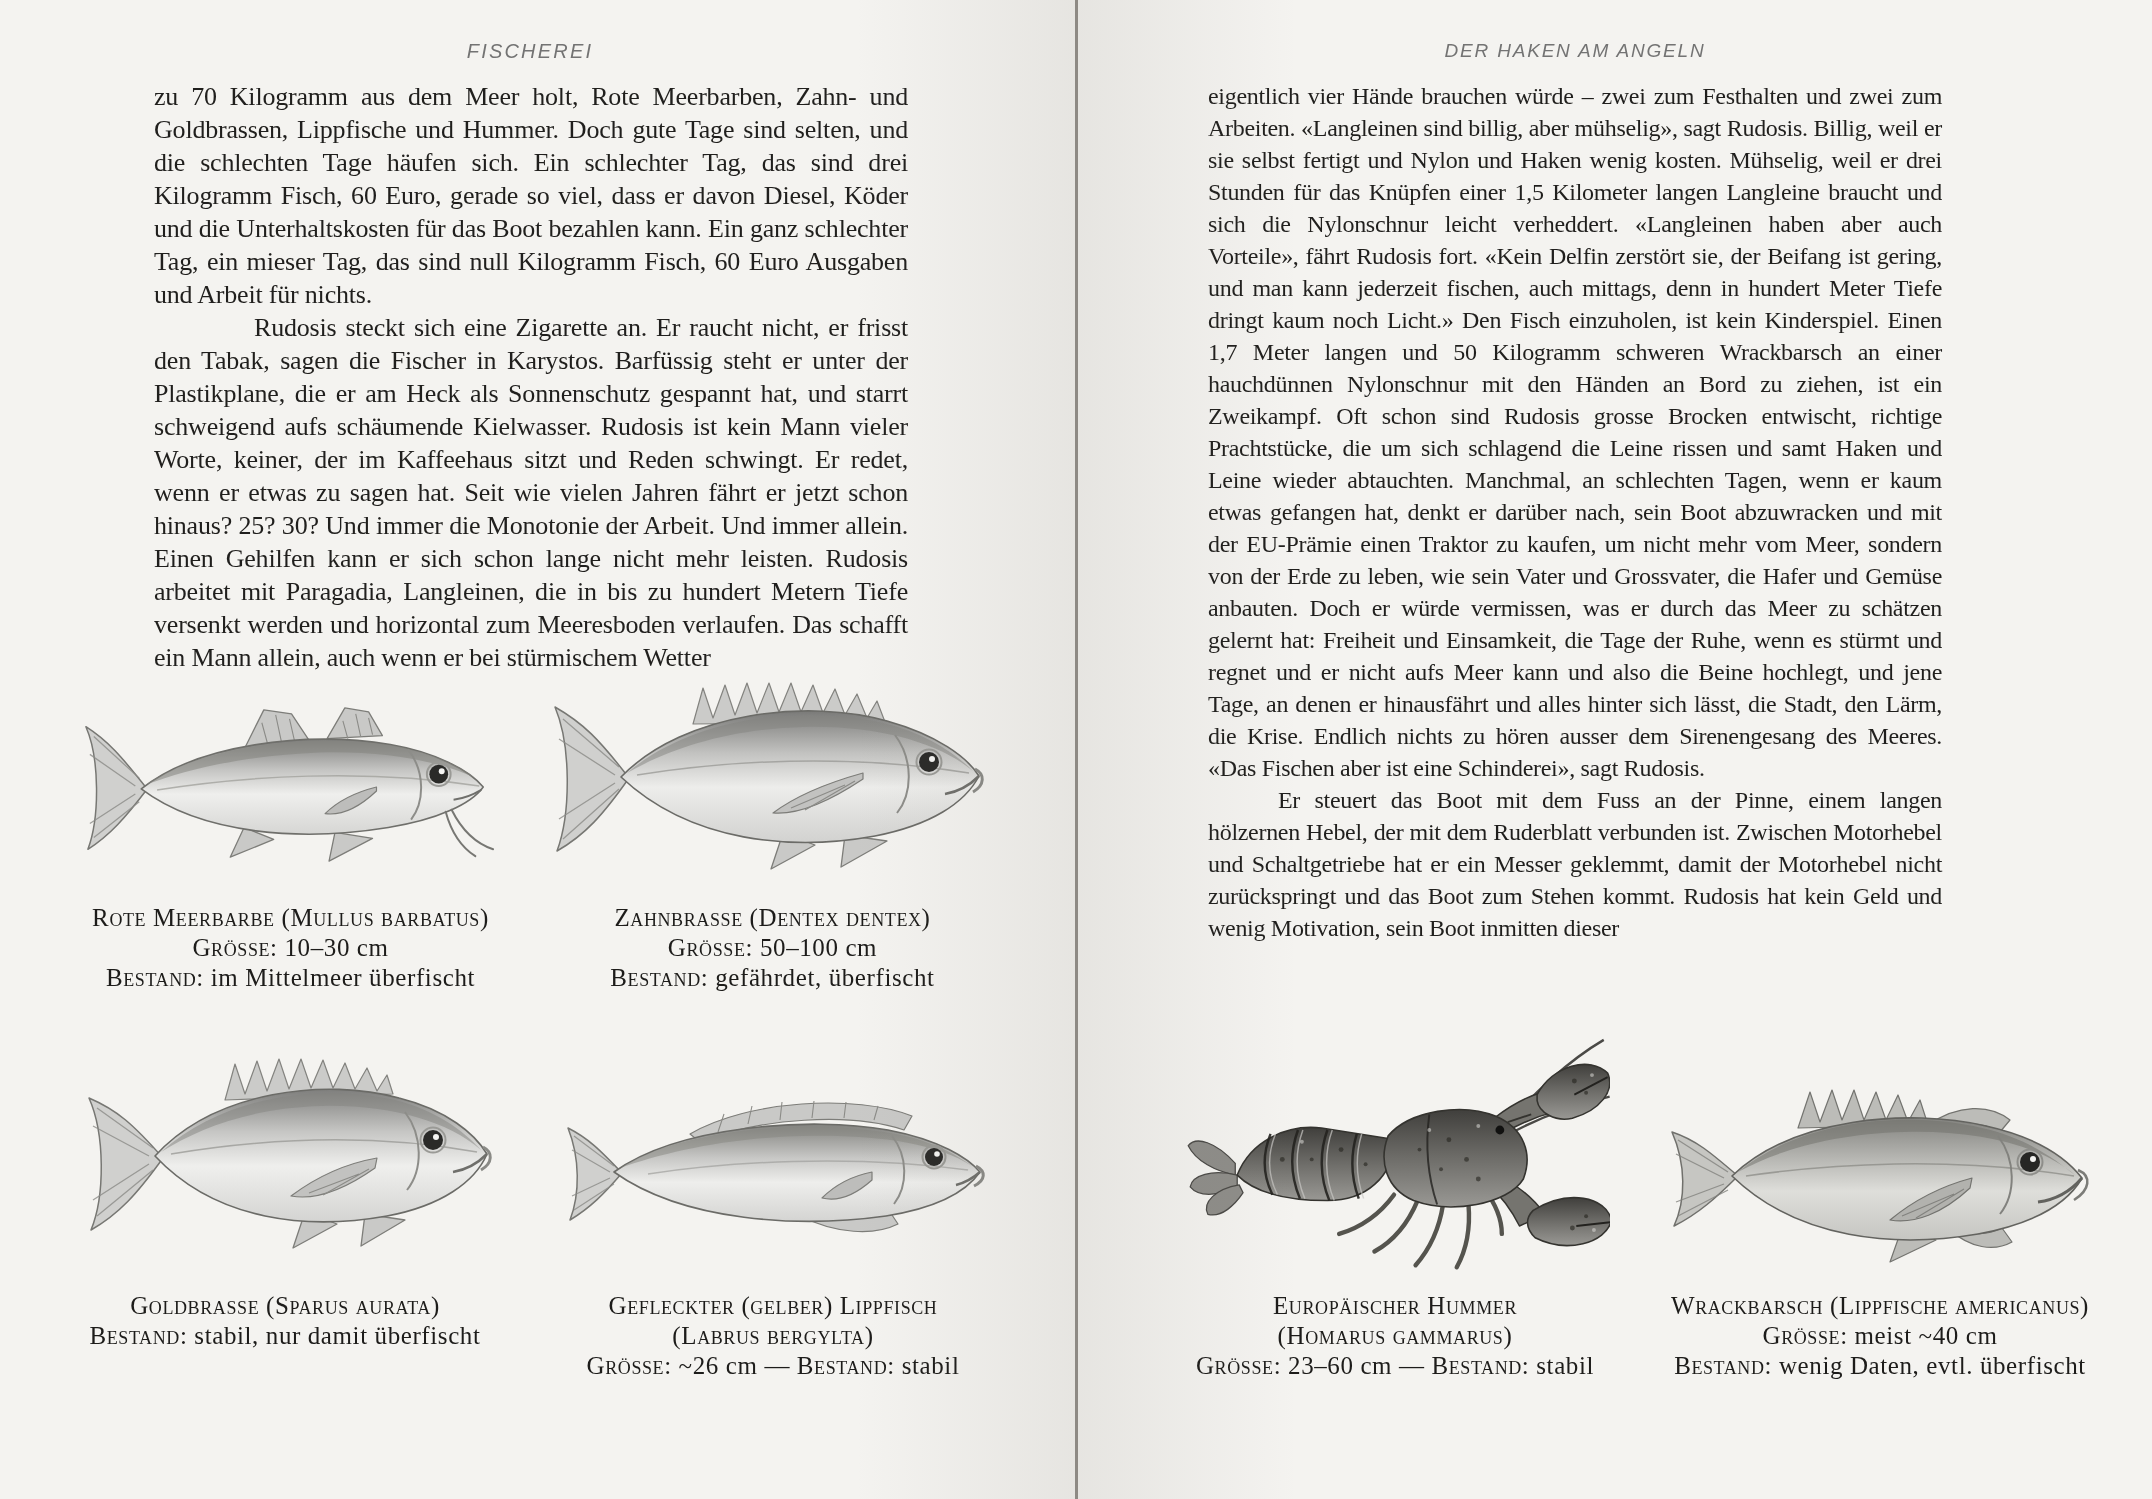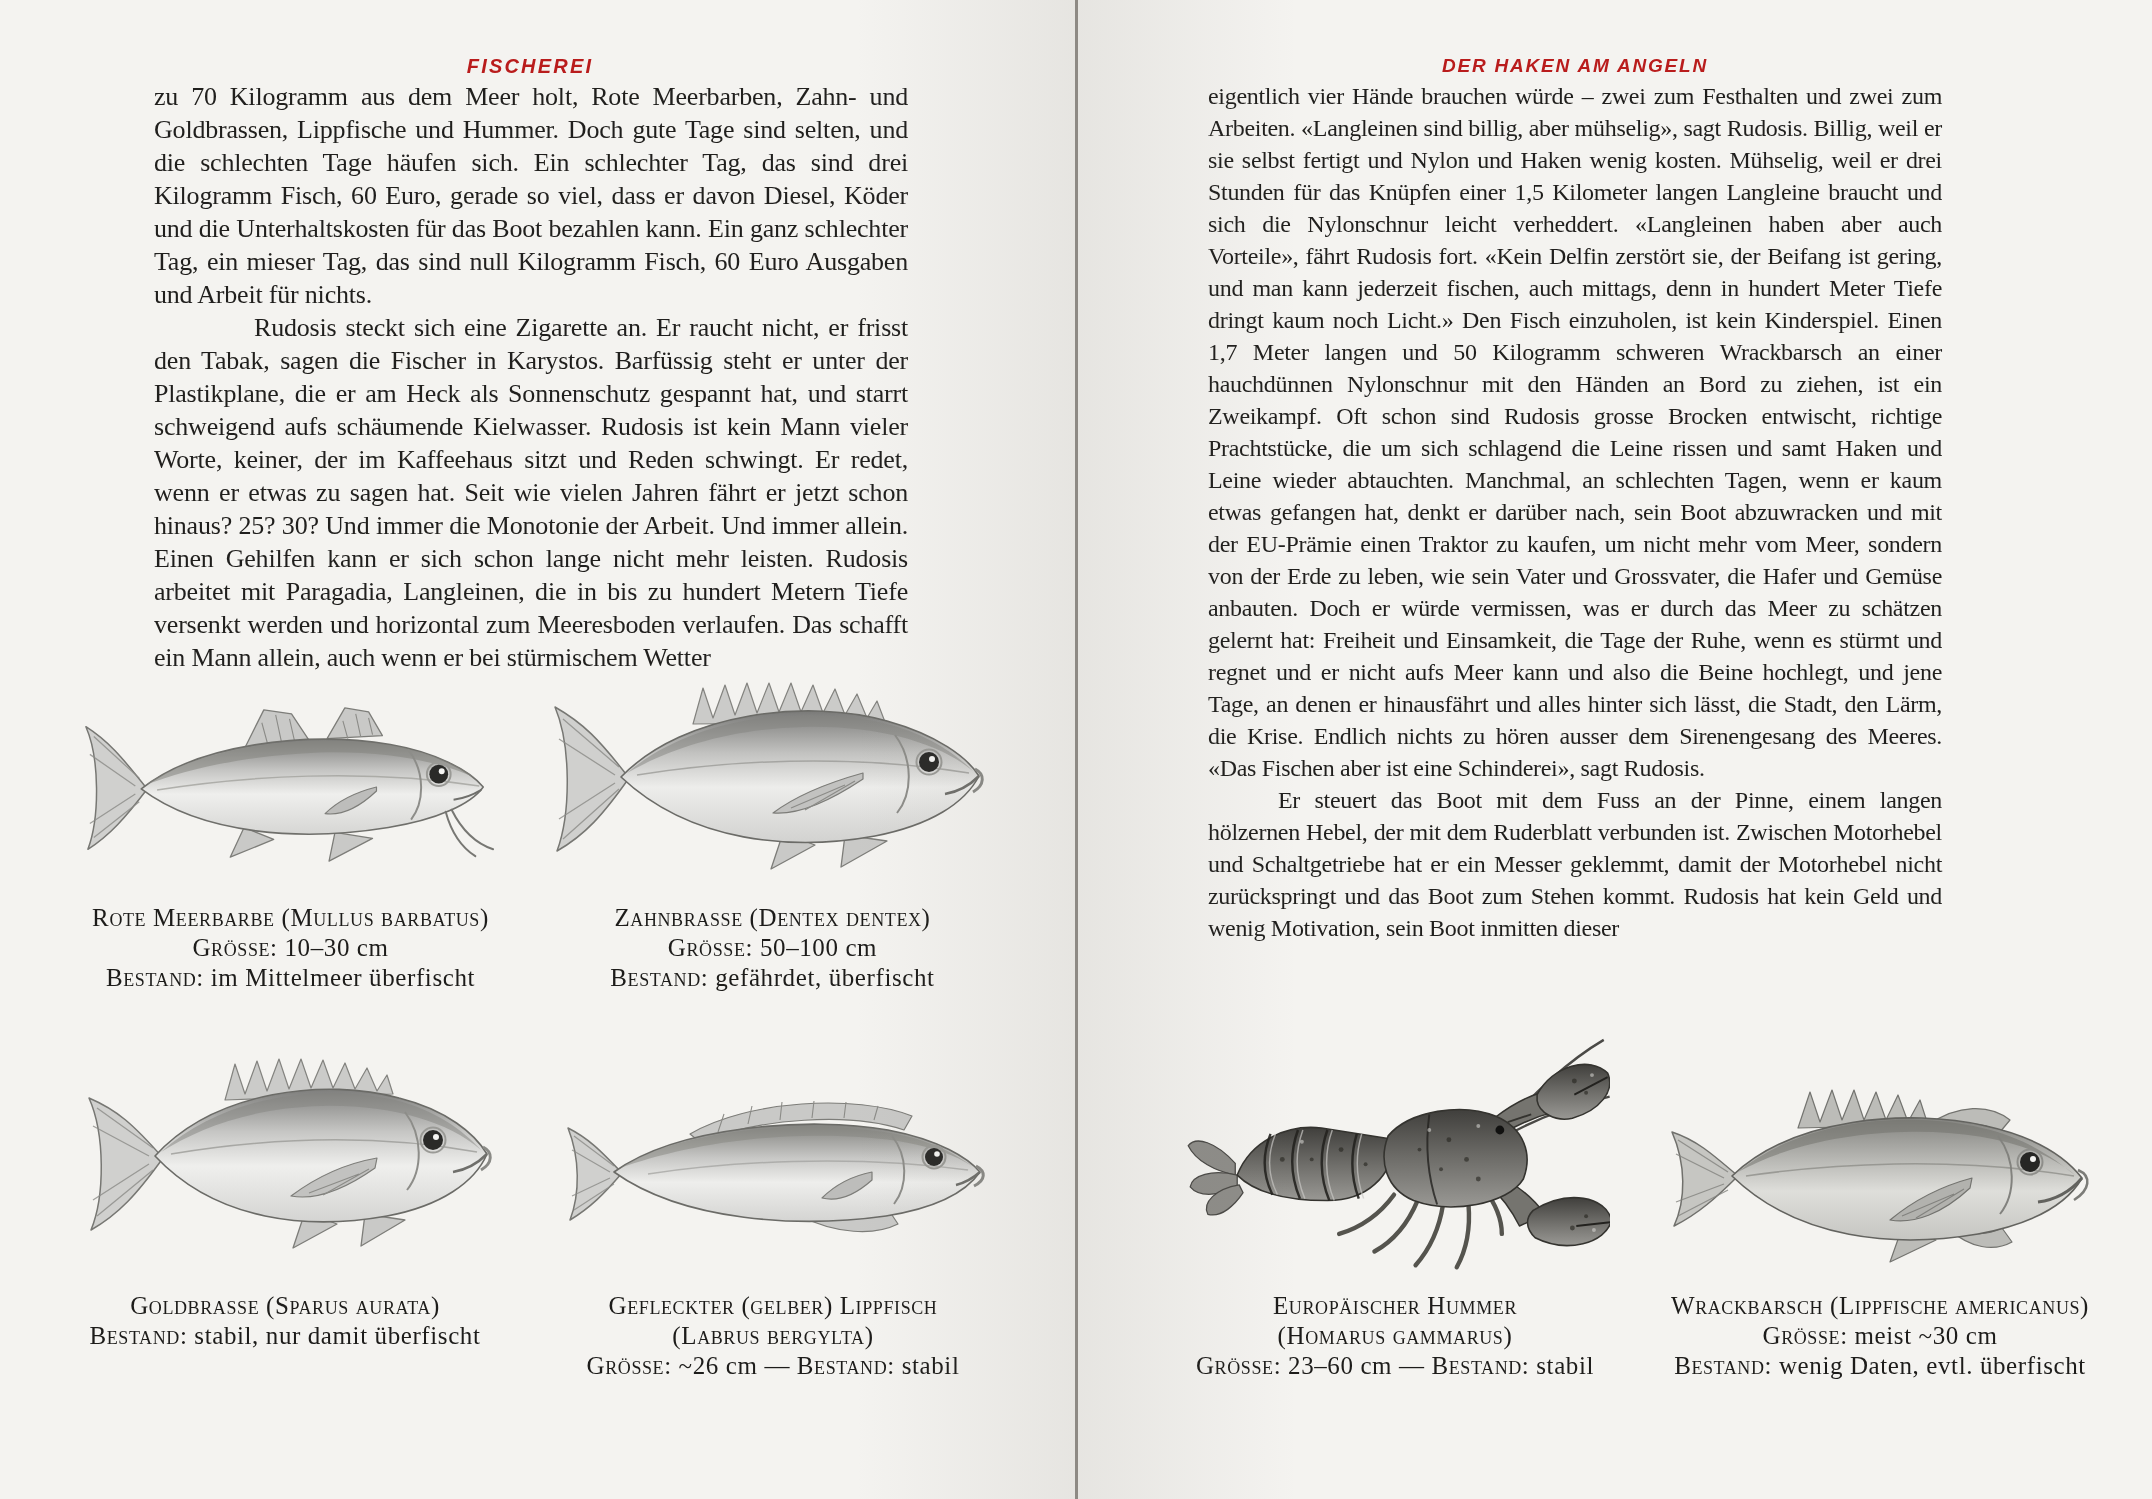--- a/index.html
+++ b/index.html
@@ -13,25 +13,25 @@
   }
   .spread{position:absolute;inset:0;}
   
   .gutter-shade-left{position:absolute;top:0;left:855px;width:220px;height:100%;
     background:linear-gradient(to right, rgba(110,105,95,0), rgba(110,105,95,0.10));}
   .gutter-shade-right{position:absolute;top:0;left:1078px;width:220px;height:100%;
     background:linear-gradient(to right, rgba(110,105,95,0.10), rgba(110,105,95,0));}
   .gutter-line{position:absolute;top:0;left:1075px;width:3px;height:100%;background:#8e8a84;}
 
   .running-head{
-    position:absolute;top:55px;
+    position:absolute;top:40px;
     font-family:"Liberation Sans", sans-serif;
-    font-weight:bold;font-style:italic;
+    font-weight:normal;font-style:italic;
     font-size:20px;letter-spacing:2.2px;
-    color:#b91c1c;text-align:center;
+    color:#737373;text-align:center;
   }
   .rh-left{left:152px;width:756px;}
   .rh-right{left:1208px;width:734px;font-size:19px;letter-spacing:1.8px;}
 
   .text-col{position:absolute;text-align:justify;}
   .col-left{left:154px;top:80px;width:754px;font-size:26px;line-height:33px;letter-spacing:-0.2px;}
   .col-right{left:1208px;top:80px;width:734px;font-size:24px;line-height:32px;letter-spacing:-0.3px;}
   .text-col p{margin:0;}
   .p-indent-left{text-indent:100px;}
   .p-indent-right{text-indent:70px;}
@@ -302,21 +302,21 @@
           <circle cx="380" cy="84" r="12.5" fill="none" stroke="#8e8e8a" stroke-width="2"></circle>
           <circle cx="380" cy="84" r="10" fill="#262624"></circle>
           <circle cx="383" cy="81" r="3" fill="#f2f2f0"></circle>
           <path d="M432,100 C420,114 404,122 388,124" stroke="#63635f" stroke-width="3" fill="none"></path>
           <path d="M428,92 C442,98 440,112 424,122" stroke="#7c7c78" stroke-width="2.5" fill="none"></path>
         </g>
       </svg>
     </div>
     <div class="fig-caption" style="left:1635px;top:1291px;width:490px;">
         <div class="cap-line"><span class="sc">Wrackbarsch (Lippfische americanus)</span></div>
-        <div class="cap-line"><span class="sc">Grösse:</span><span> meist ~30 cm</span></div>
+        <div class="cap-line"><span class="sc">Grösse:</span><span> meist ~40 cm</span></div>
         <div class="cap-line"><span class="sc">Bestand:</span><span> wenig Daten, evtl. überfischt</span></div>
       </div>
   </section>
 
   <div class="gutter-shade-left"></div>
   <div class="gutter-shade-right"></div>
   <div class="gutter-line"></div>
 </div>
 
 </body></html>

